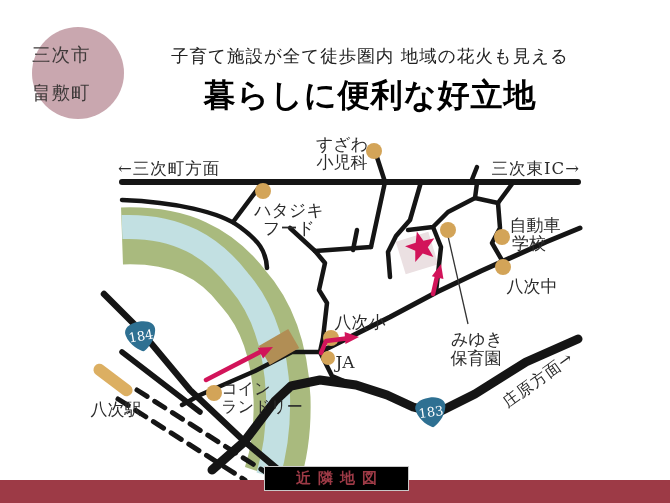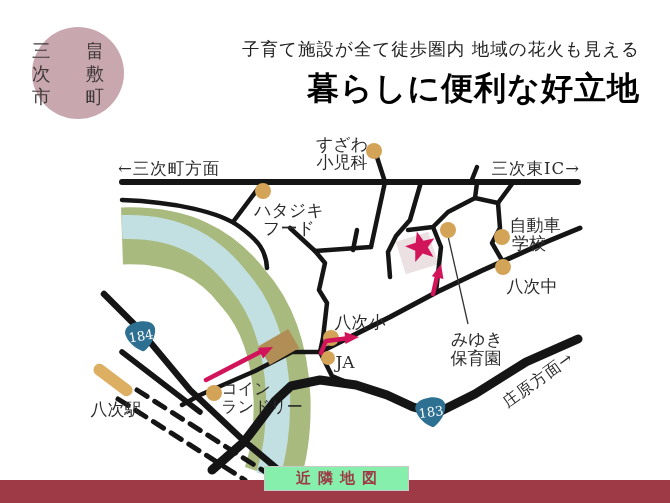--- a/index.html
+++ b/index.html
@@ -1,28 +1,28 @@
 <!DOCTYPE html>
 <html><head>
 <meta charset="utf-8">
 <style>
   html,body{margin:0;padding:0;background:#ffffff;}
   #page{position:relative;width:670px;height:503px;background:#ffffff;overflow:hidden;
         font-family:"DejaVu Serif","Liberation Serif",serif;}
   
   #badge{position:absolute;left:32px;top:27px;width:92px;height:92px;border-radius:50%;
-         background:#c9a7af;display:flex;align-items:center;justify-content:center;gap:15px;}
+         background:#c9a7af;display:flex;flex-direction:column;justify-content:center;gap:15px;}
   #badge span{font-size:18.5px;line-height:23px;color:#3f3a3a;letter-spacing:1px;}
   
-  #header{position:absolute;left:100px;top:37px;width:540px;text-align:right;}
+  #header{position:absolute;left:100px;top:44px;width:540px;text-align:center;}
   #subtitle{margin:0;font-size:17.5px;letter-spacing:1px;color:#222;}
   #title{margin:6px 0 0 0;font-size:32px;font-weight:600;letter-spacing:1px;color:#000000;}
   
   #footer-bar{position:absolute;left:0;top:480px;width:670px;height:23px;background:#9d3a46;}
-  #footer-box{position:absolute;left:264px;top:466px;width:145px;height:25px;background:#86efac;
+  #footer-box{position:absolute;left:264px;top:466px;width:145px;height:25px;background:#000000;
               border:1px solid #c9c9c9;box-sizing:border-box;text-align:center;line-height:23px;
               font-size:15px;font-weight:600;color:#9d3a46;letter-spacing:7px;text-indent:7px;}
   
   #map-svg{position:absolute;left:0;top:0;}
   .road{stroke:#151515;fill:none;stroke-linecap:round;stroke-linejoin:round;}
   .maplabel{fill:#2b2b2b;font-family:"DejaVu Serif","Liberation Serif",serif;}
 </style>
 </head>
 <body>
 

